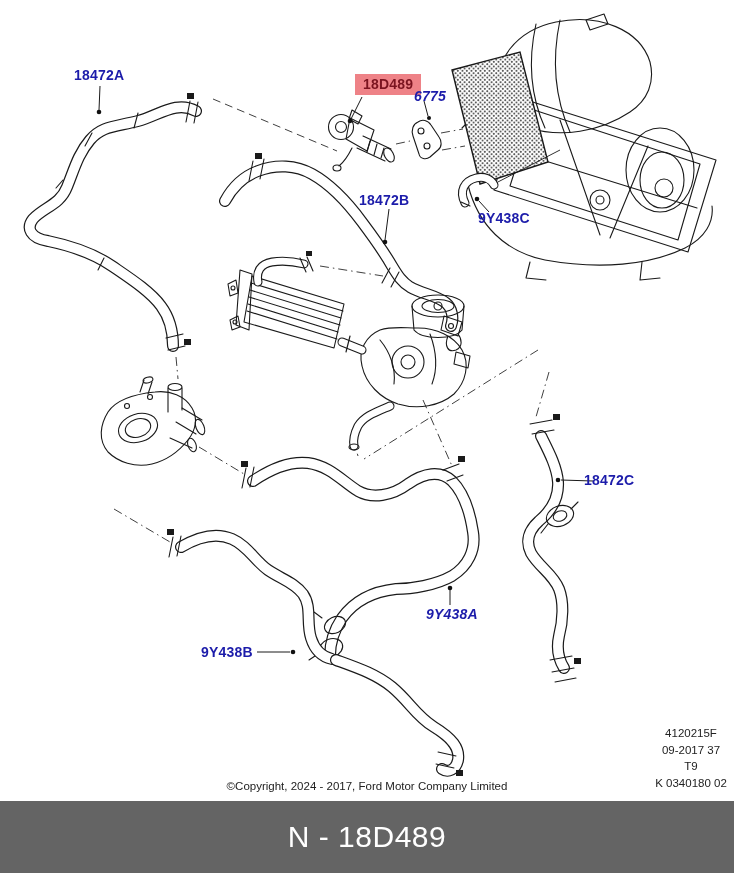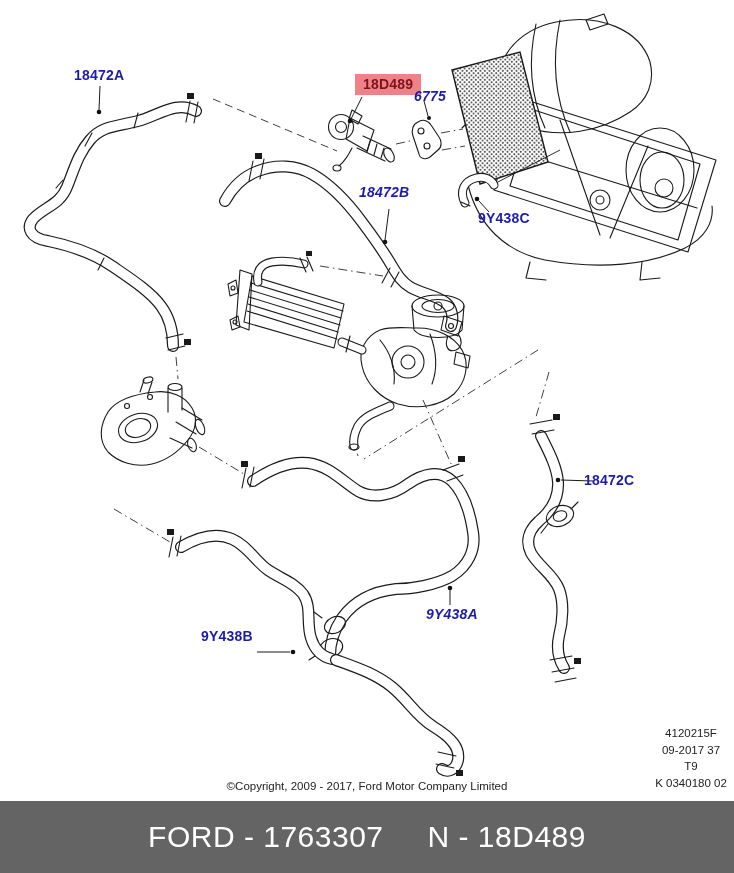--- a/index.html
+++ b/index.html
@@ -236,33 +236,32 @@
       <line class="leader" x1="450" y1="605" x2="450" y2="590"></line>
         <circle class="dot" cx="450" cy="588" r="2.3"></circle>
       <line class="leader" x1="257" y1="652" x2="290" y2="652"></line>
         <circle class="dot" cx="293" cy="652" r="2.3"></circle>
     </g>
   </svg>
 
   <div class="part-label" style="left:74px;top:67px;">18472A</div>
   <div class="part-label hl" style="left:336px;top:74px;margin-left:19px;">18D489</div>
   <div class="part-label" style="left:414px;top:88px;font-style:italic;">6775</div>
-  <div class="part-label" style="left:359px;top:184px;font-style:italic;">18472B</div>
+  <div class="part-label" style="left:359px;top:192px;">18472B</div>
   <div class="part-label" style="left:478px;top:210px;text-align:right;">9Y438C</div>
   <div class="part-label" style="left:584px;top:472px;">18472C</div>
   <div class="part-label" style="left:426px;top:606px;font-style:italic;">9Y438A</div>
-  <div class="part-label" style="left:201px;top:628px;text-align:center;">9Y438B</div>
+  <div class="part-label" style="left:201px;top:644px;text-align:center;">9Y438B</div>
 
   <div id="info-block">
     <div>4120215F</div>
     <div>09-2017 37</div>
     <div>T9</div>
     <div>K 0340180 02</div>
   </div>
 
-  <div id="copyright">©Copyright, 2009 - 2017, Ford Motor Company Limited</div>
+  <div id="copyright">©Copyright, 2024 - 2017, Ford Motor Company Limited</div>
 
   <div id="footer-bar">
-    <span class="fcode">FORD - 1763307</span>
     <span class="fcode">N - 18D489</span>
   </div>
 
 </div>
 
 </body></html>

